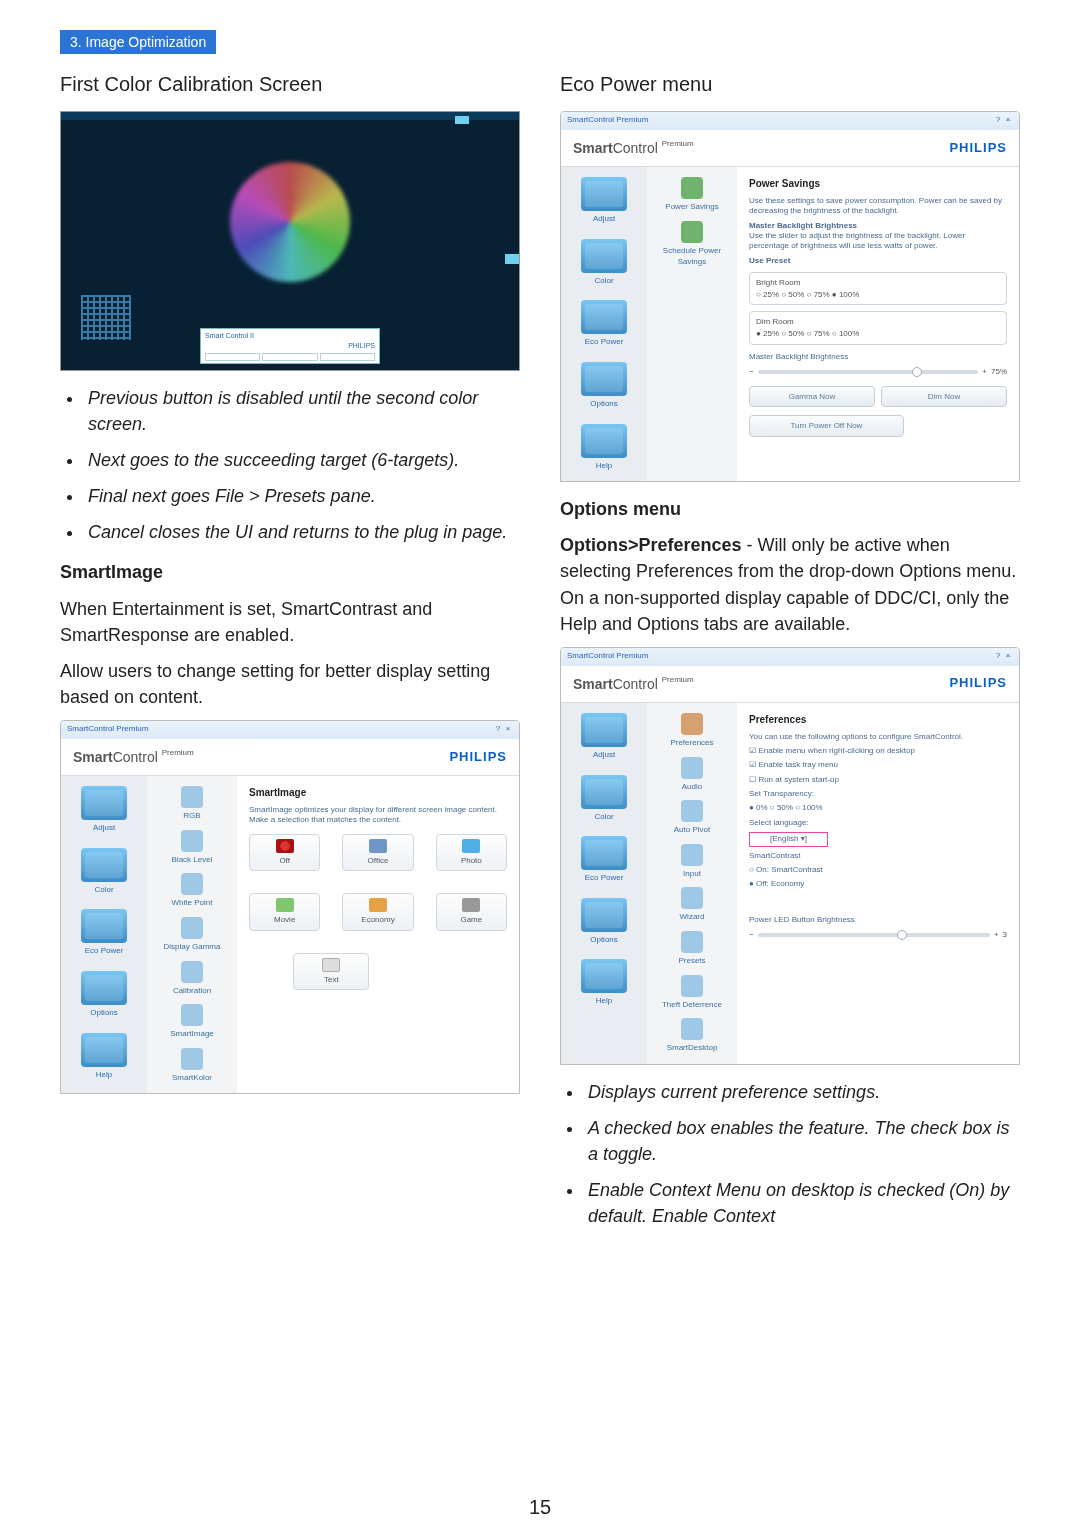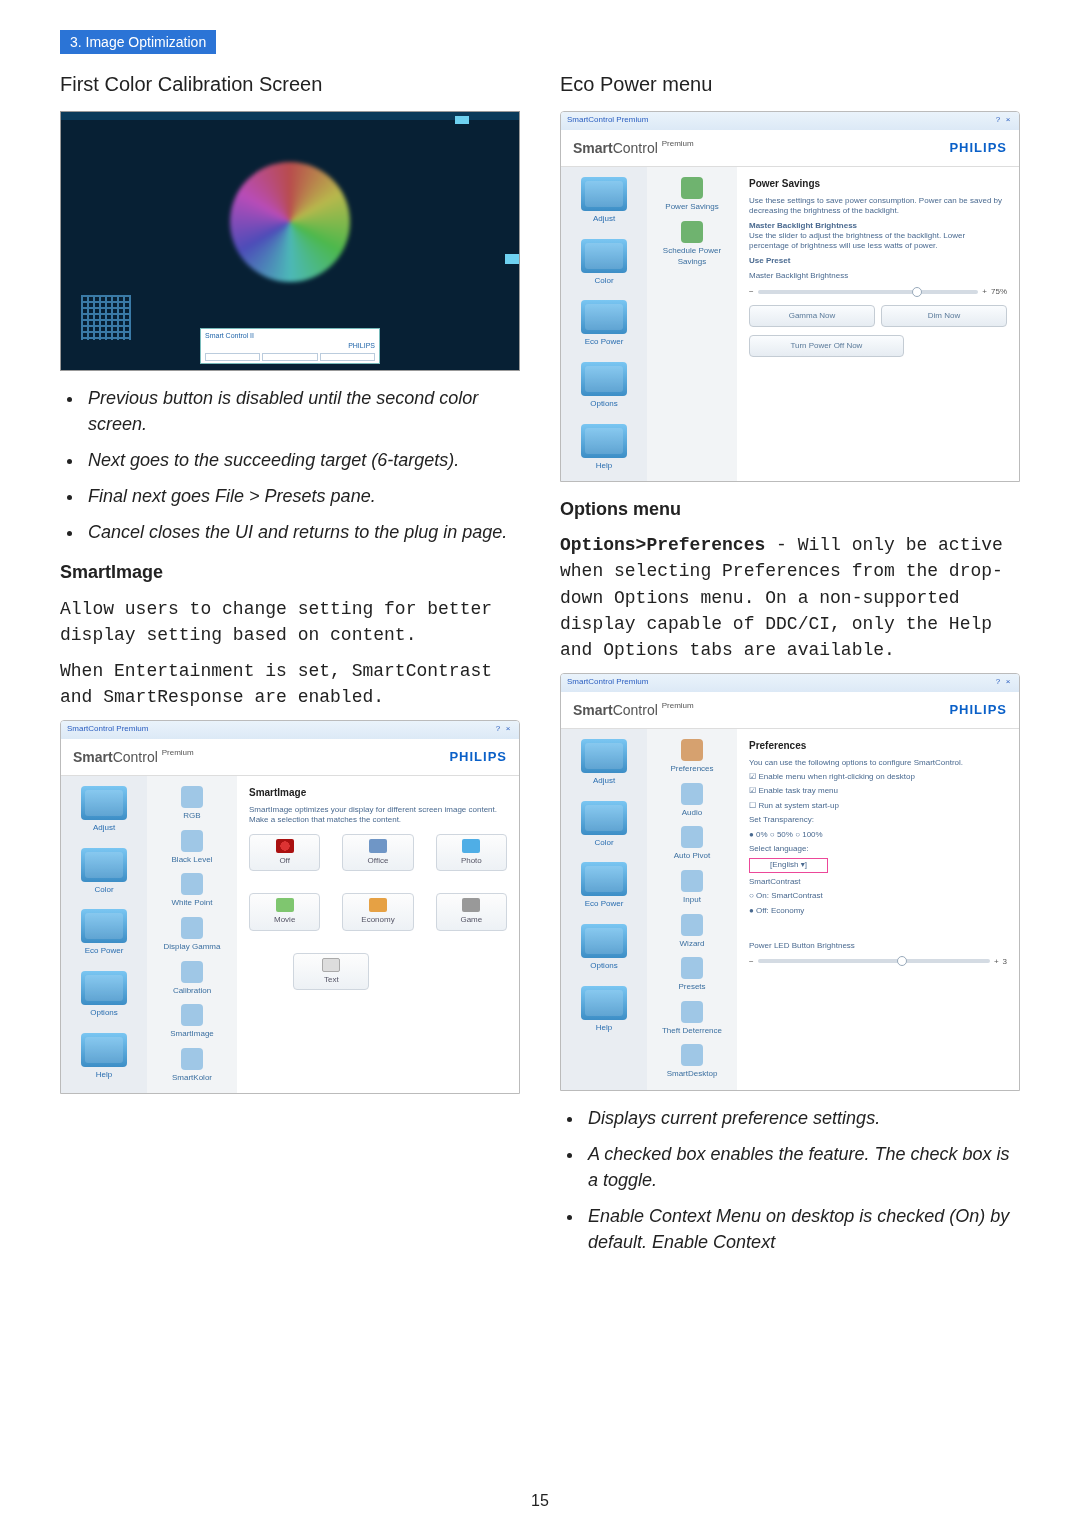--- a/index.html
+++ b/index.html
@@ -40,21 +40,21 @@
     margin: 14px 0 8px 0;
   }
   .bullets {
     margin: 14px 0 14px 24px;
   }
   .bullets li {
     margin-bottom: 10px;
     padding-left: 4px;
     font-style: italic;
   }
-  .para { margin: 10px 0; font-family: Liberation Mono, monospace; }
+  .para { margin: 10px 0; }
 
   
   .screenshot {
     border: 1px solid #999;
     background: #eef0f2;
     font-size: 9px;
     color: #555;
     margin-bottom: 12px;
   }
   
@@ -152,22 +152,22 @@
   .slider-label { font-size:8px; color:#4a6a90;}
   .slider-track { flex:1; height:4px; background:#d4dbe3; border-radius:2px; position:relative;}
   .slider-thumb { position:absolute; top:-3px; width:10px; height:10px; border-radius:50%; background:#fff; border:1px solid #9ab;}
   .btn-row { display:flex; gap:6px; margin-top:8px;}
   .btn-small {
     flex:1; text-align:center; font-size:8px; padding:4px 2px;
     background:linear-gradient(#fafcfe,#e6ecf2); border:1px solid #c4ccd4; border-radius:4px; color:#5a7a9a;
   }
 
   .pagenum {
-    position: absolute; bottom: 16px; left: 50%; transform: translateX(-50%);
-    font-size: 16px; color: #222;
+    position: absolute; bottom: 7px; left: 50%; transform: translateX(-50%);
+    font-size: 20px; color: #222;
   }
 </style>
 </head>
 <body>
 
 
 
 <div class="section-tag">3. Image Optimization</div>
 
 <div class="columns">
@@ -193,22 +193,22 @@
     </div>
 
     <ul class="bullets">
       <li>Previous button is disabled until the second color screen.</li>
       <li>Next goes to the succeeding target (6-targets).</li>
       <li>Final next goes File &gt; Presets pane.</li>
       <li>Cancel closes the UI and returns to the plug in page.</li>
     </ul>
 
     <div class="subheading">SmartImage</div>
+    <p class="para">When Entertainment is set, SmartContrast and SmartResponse are enabled.</p>
     <p class="para">Allow users to change setting for better display setting based on content.</p>
-    <p class="para">When Entertainment is set, SmartContrast and SmartResponse are enabled.</p>
 
     <div class="screenshot panel" style="height:auto;">
       <div class="panel-titlebar">
         <span>SmartControl Premium</span>
         <span class="winbtns"><span>?</span><span>×</span></span>
       </div>
       <div class="panel-header">
         <span class="sc"><b>Smart</b><span>Control</span> <sup>Premium</sup></span>
         <span class="ph">PHILIPS</span>
       </div>
@@ -268,20 +268,28 @@
         </div>
         <div class="subsidebar">
           <div class="sub-item"><div class="ico" style="background:#6fb36f;"></div><span>Power Savings</span></div>
           <div class="sub-item"><div class="ico" style="background:#6fb36f;"></div><span>Schedule Power Savings</span></div>
         </div>
         <div class="content-area">
           <h4>Power Savings</h4>
           <div class="bigdesc">Use these settings to save power consumption. Power can be saved by decreasing the brightness of the backlight.</div>
           <div class="bigdesc"><b>Master Backlight Brightness</b><br><span>Use the slider to adjust the brightness of the backlight. Lower percentage of brightness will use less watts of power.</span></div>
           <div class="bigdesc"><b>Use Preset</b><br></div>
+          <div class="fieldset">
+            <div>Bright Room</div>
+            <div>○ 25%  ○ 50%  ○ 75%  ● 100%</div>
+          </div>
+          <div class="fieldset">
+            <div>Dim Room</div>
+            <div>● 25%  ○ 50%  ○ 75%  ○ 100%</div>
+          </div>
           <div class="slider-label">Master Backlight Brightness</div>
           <div class="slider-row">
             <span>−</span>
             <div class="slider-track">
                 <div class="slider-thumb" style="left:70%;"></div>
               </div>
             <span>+</span>
             <span>75%</span>
           </div>
           <div class="btn-row">

